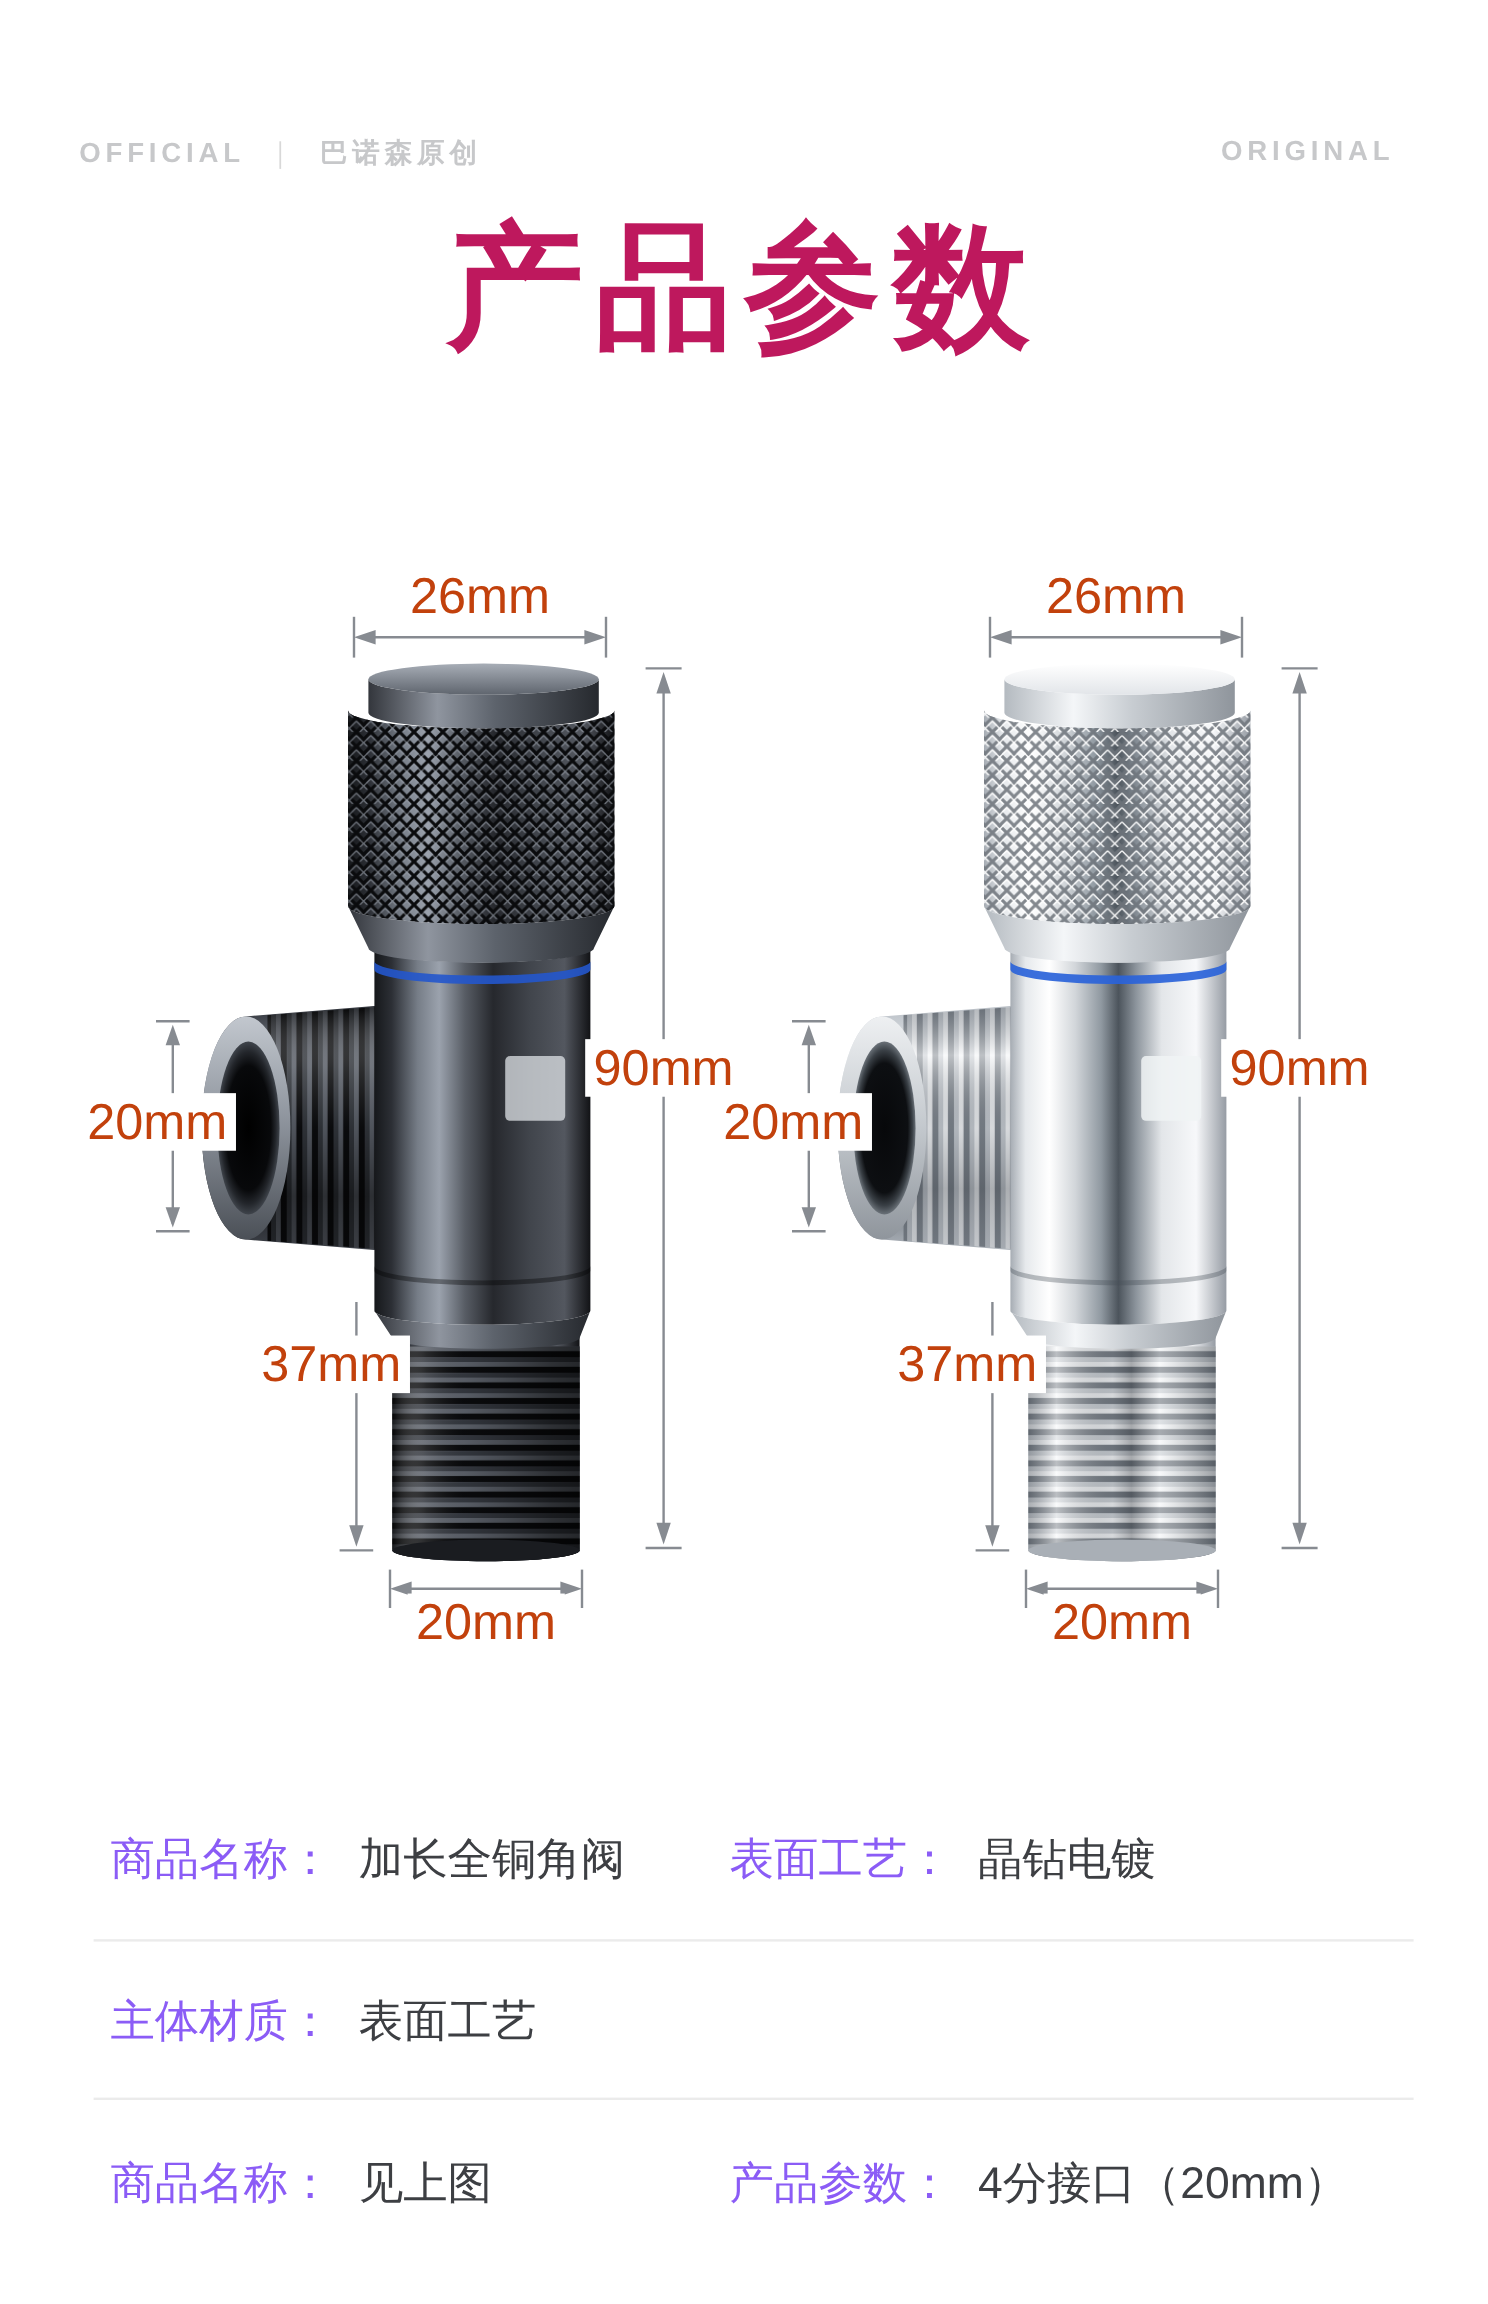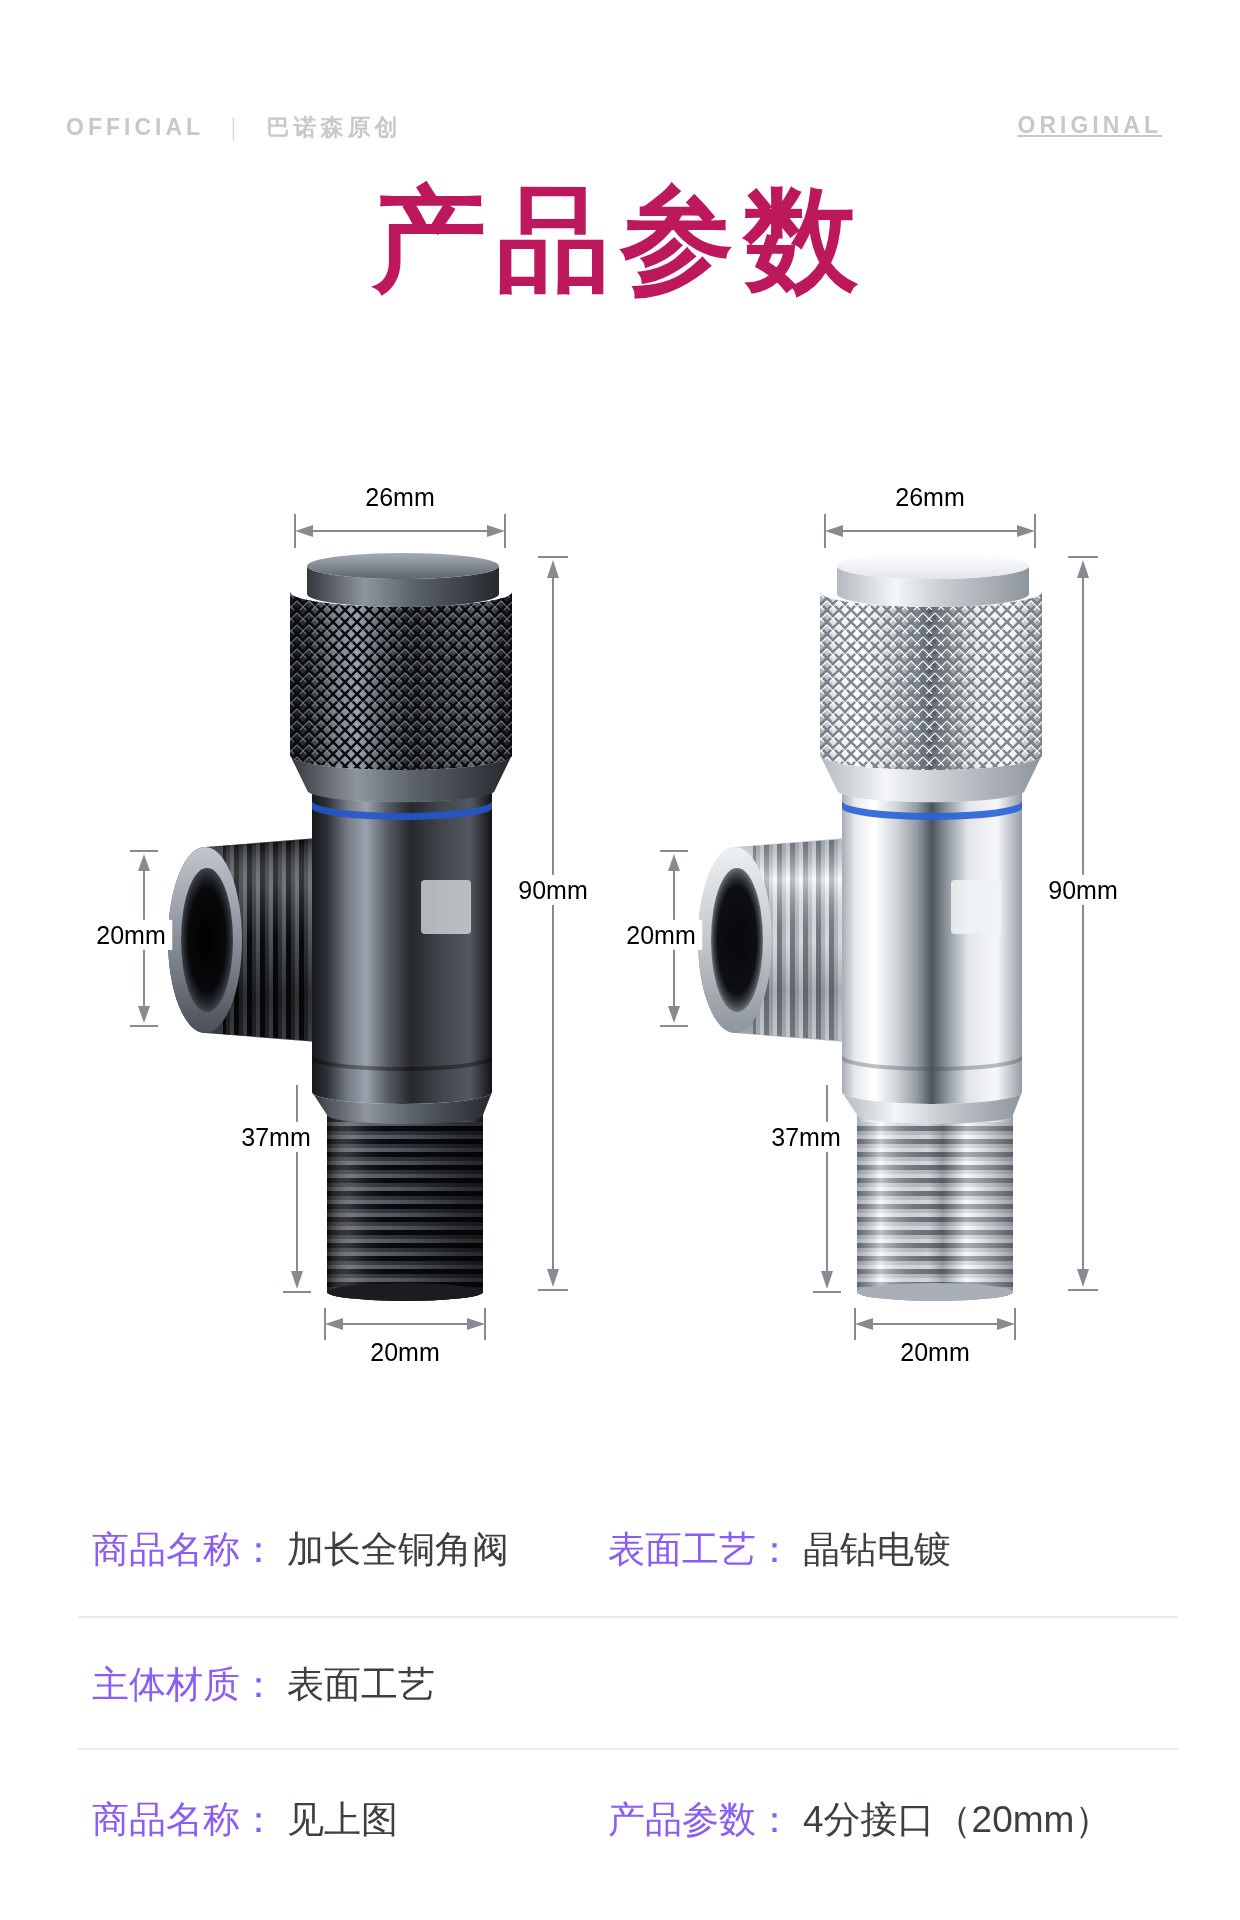--- a/index.html
+++ b/index.html
@@ -3,35 +3,35 @@
 <meta charset="utf-8">
 <style>
   html,body{margin:0;padding:0;background:#fff;}
   *{box-sizing:border-box;}
   .page{position:relative;width:1240px;height:1920px;background:#fff;overflow:hidden;
         font-family:"Liberation Sans","DejaVu Sans",sans-serif;padding-left:28px;}
   .hdr{position:absolute;top:112px;font-size:23px;font-weight:600;color:#c7c8ca;
        letter-spacing:4px;white-space:nowrap;}
   .hdr-left{left:66px;display:flex;gap:18px;align-items:center;}
   .hdr-sep{color:#d8d8d8;font-weight:400;}
-  .hdr-right{right:78px;text-decoration:underline;}
+  .hdr-right{right:78px;}
   .title{position:absolute;top:172px;left:0;width:100%;text-align:center;
          font-size:114px;font-weight:900;color:#be185d;letter-spacing:10px;line-height:1.2;}
   .valve{position:absolute;}
   .dims-overlay{position:absolute;left:0;top:430px;}
   .dims-overlay line{stroke:#878b91;stroke-width:2;}
   .dims-overlay polygon{fill:#878b91;stroke:none;}
-  .dim{position:absolute;transform:translate(-50%,-50%);font-size:25px;color:#000000;
+  .dim{position:absolute;transform:translate(-50%,-50%);font-size:42px;color:#c2410c;
        background:#fff;padding:2px 7px;line-height:1.05;white-space:nowrap;}
   .spec-row{position:absolute;left:0;width:1240px;height:46px;}
   .spec-cell{position:absolute;top:0;white-space:nowrap;font-size:37px;line-height:46px;}
   .spec-cell.c-left{left:92px;}
   .spec-cell.c-right{left:608px;}
   .spec-label{font-weight:400;color:#8b5cf6;}
-  .spec-value{font-weight:400;color:#3d3f43;margin-left:10px;}
+  .spec-value{font-weight:400;color:#3d3f43;margin-left:22px;}
   .rule{position:absolute;left:78px;width:1100px;height:2px;background:#ebebeb;}
 </style>
 </head>
 <body>
 
 <div class="page">
 
   <div class="hdr hdr-left">
     <span>OFFICIAL</span>
     <span class="hdr-sep">｜</span>

